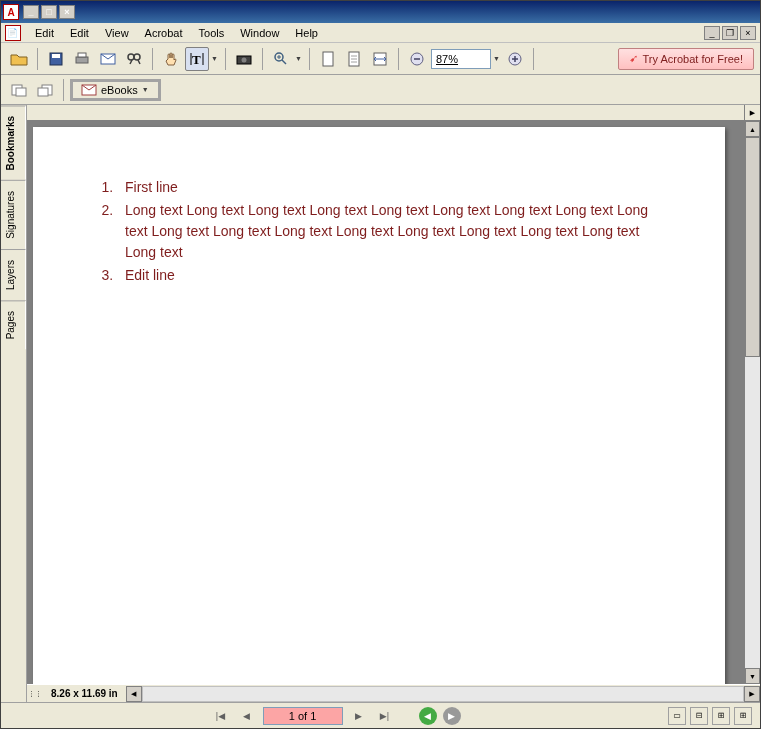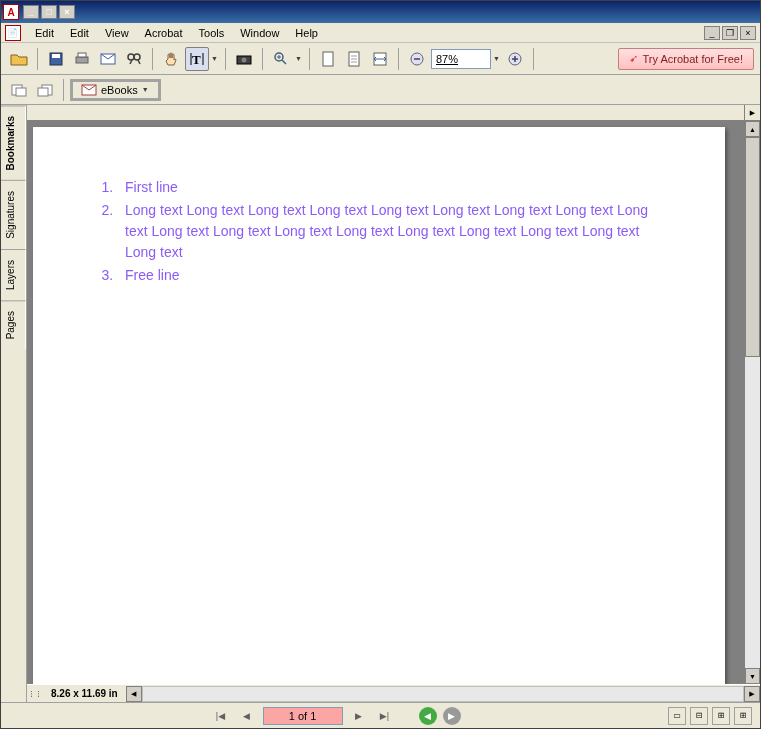--- a/index.html
+++ b/index.html
@@ -24,21 +24,21 @@
 .ebooks-btn { height:22px; padding:0 8px; border:3px solid #a3a3a3; background:#ece9d8; display:flex; align-items:center; gap:4px; font-size:11px; }
 .main { flex:1; display:flex; min-height:0; }
 .sidebar { width:26px; background:#ece9d8; border-right:1px solid #a0a0a0; display:flex; flex-direction:column; }
 .sidetab { flex:0 0 auto; writing-mode:vertical-rl; transform:rotate(180deg); padding:10px 4px; font-size:10px; border-bottom:1px solid #a0a0a0; background:#ece9d8; cursor:default; text-align:center; border-left:1px solid #fff; }
 .sidetab.active { background:#ece9d8; font-weight:bold; }
 .docarea { flex:1; display:flex; flex-direction:column; background:#808080; position:relative; }
 .dochead { height:16px; background:#ece9d8; border-bottom:1px solid #808080; display:flex; }
 .dochead .corner { width:16px; border-left:1px solid #808080; margin-left:auto; display:flex;align-items:center;justify-content:center;font-size:7px;}
 .docbody { flex:1; display:flex; overflow:hidden; }
 .page-container { flex:1; background:#808080; padding:6px 4px 0 6px; overflow:hidden; }
-.page { width:692px; height:560px; background:#fff; box-shadow:2px 2px 4px rgba(0,0,0,0.4); padding:50px 60px; font-family:Arial; font-size:14px; color:#8b5cf6; line-height:1.5; }
+.page { width:692px; height:560px; background:#fff; box-shadow:2px 2px 4px rgba(0,0,0,0.4); padding:50px 60px; font-family:Arial; font-size:14px; color:#7f1d1d; line-height:1.5; }
 .page ol { padding-left:24px; }
 .page ol li { padding-left:8px; margin-bottom:2px; }
 .vscroll { width:16px; background:#ece9d8; border-left:1px solid #808080; display:flex; flex-direction:column; }
 .vscroll .arrow { height:16px; background:#d4d0c8; border:1px solid #808080; display:flex;align-items:center;justify-content:center;font-size:7px; }
 .vscroll .track { flex:1; background:#e8e8e8; position:relative; }
 .vscroll .thumb { position:absolute; top:0; left:0; right:0; height:220px; background:#d4d0c8; border:1px solid #808080; }
 .hstatus { height:18px; background:#ece9d8; border-top:1px solid #fff; display:flex; align-items:center; }
 .hstatus .sizer { width:16px; height:16px; display:flex;align-items:center;justify-content:center;font-size:7px; }
 .hstatus .dims { padding:0 8px; font-size:10px;font-weight:bold; }
 .hstatus .harrow { width:16px; height:16px; background:#d4d0c8; border:1px solid #808080; display:flex;align-items:center;justify-content:center;font-size:7px; }
@@ -220,21 +220,21 @@
     <div class="docarea">
       <div class="dochead">
         <div class="corner">▶</div>
       </div>
       <div class="docbody">
         <div class="page-container">
           <div class="page">
             <ol>
               <li>First line</li>
               <li>Long text Long text Long text Long text Long text Long text Long text Long text Long text Long text Long text Long text Long text Long text Long text Long text Long text Long text</li>
-              <li>Free line</li>
+              <li>Edit line</li>
             </ol>
           </div>
         </div>
         <div class="vscroll">
           <div class="arrow">▲</div>
           <div class="track">
               <div class="thumb"></div>
             </div>
           <div class="arrow">▼</div>
         </div>

